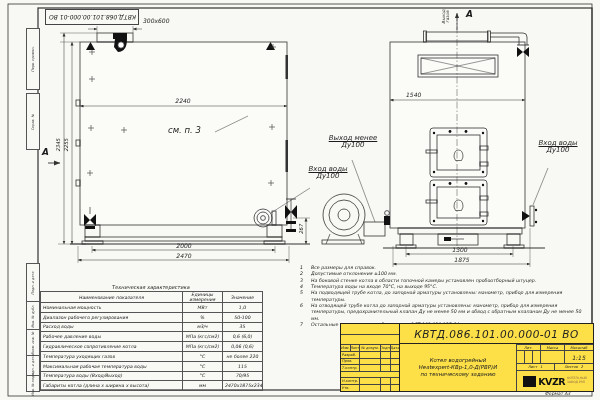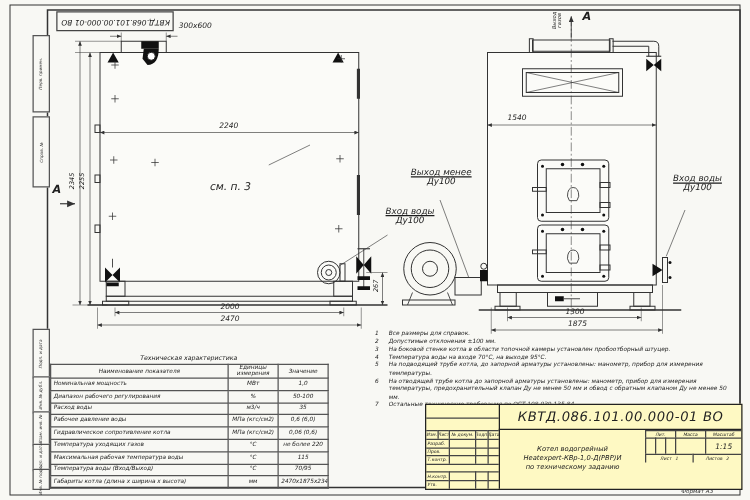--- a/index.html
+++ b/index.html
@@ -28,21 +28,21 @@
   table.tech td,table.tech th{border:0.7px solid #555;padding:0 2px;font-weight:normal;height:8.8px;
              overflow:hidden;white-space:nowrap;}
   table.tech th{text-align:center;}
   table.tech td.c{text-align:center;}
   
   .notes{position:absolute;left:300px;top:265px;width:286px;font-size:4.7px;font-style:italic;color:#222;}
   .note{display:flex;line-height:1.35;}
   .note .n{width:11px;flex:0 0 11px;}
   .note .t{flex:1;}
   
-  .tb{position:absolute;left:340px;top:323px;width:252px;height:67px;border:1.1px solid #222;background:#fef9c3;}
+  .tb{position:absolute;left:340px;top:323px;width:252px;height:67px;border:1.1px solid #222;background:#fde047;}
   .tb .cell{position:absolute;border-left:0.7px solid #444;border-top:0.7px solid #444;box-sizing:border-box;}
   .tb .noL{border-left:none;} .tb .noT{border-top:none;}
   .docnum{position:absolute;left:58px;top:0;width:194px;height:20px;border-left:1px solid #222;
           border-bottom:1px solid #222;display:flex;align-items:center;justify-content:center;
           font-size:10.5px;font-style:italic;letter-spacing:0.5px;box-sizing:border-box;}
   .tb .tiny{font-size:3.6px;font-style:italic;display:flex;align-items:center;justify-content:center;overflow:hidden;}
   .tb .rowlbl{justify-content:flex-start;padding-left:1px;}
   .tbtitle{position:absolute;left:58px;top:20px;width:117px;height:47px;border-left:1px solid #222;
            box-sizing:border-box;display:flex;flex-direction:column;align-items:center;justify-content:center;
            font-size:5.4px;font-style:italic;text-align:center;line-height:1.35;}
@@ -257,21 +257,21 @@
     </div>
   <div class="fcol-box" style="top:375px;height:15px;">
       <span>Инв. № подл.</span>
     </div>
   <div class="fmt">Формат А3</div>
 
   <div class="lbl dim" style="left:143px;top:18px;">300x600</div>
   <div class="lbl dim ctr" style="left:163px;top:98px;width:40px;">2240</div>
   <div class="lbl dimsm rot90" style="left:52px;top:142px;">2345</div>
   <div class="lbl dimsm rot90" style="left:60px;top:142px;">2255</div>
-  <div class="lbl big" style="left:168px;top:126px;margin-top:20px;">см. п. 3</div>
+  <div class="lbl big" style="left:168px;top:126px;">см. п. 3</div>
   <div class="lbl viewA" style="left:42px;top:148px;">А</div>
   <div class="lbl dim ctr" style="left:164px;top:243px;width:40px;">2000</div>
   <div class="lbl dim ctr" style="left:164px;top:253px;width:40px;">2470</div>
   <div class="lbl dimsm rot90" style="left:297px;top:226px;">267</div>
 
   <div class="lbl ctr" style="left:320px;top:135px;width:66px;font-size:7px;">
     <div class="u">Выход менее</div>
     <div>Ду100</div>
   </div>
   <div class="lbl ctr" style="left:296px;top:166px;width:64px;font-size:7px;">
@@ -435,15 +435,23 @@
 
     <div class="cell tiny" style="left:175px;top:39px;width:38px;height:7px;gap:3px;">
       <span>Лист</span>
         <span>1</span>
     </div>
     <div class="cell tiny" style="left:213px;top:39px;width:39px;height:7px;gap:3px;">
       <span>Листов</span>
         <span>2</span>
     </div>
 
+    <div class="logo">
+      <div class="blk"></div>
+      <div class="kv">KVZR</div>
+      <div class="sub">
+        <div>КОТЕЛЬНЫЙ</div>
+        <div>ЗАВОД РЭП</div>
+      </div>
+    </div>
   </div>
 
 </div>
 
 </body></html>

